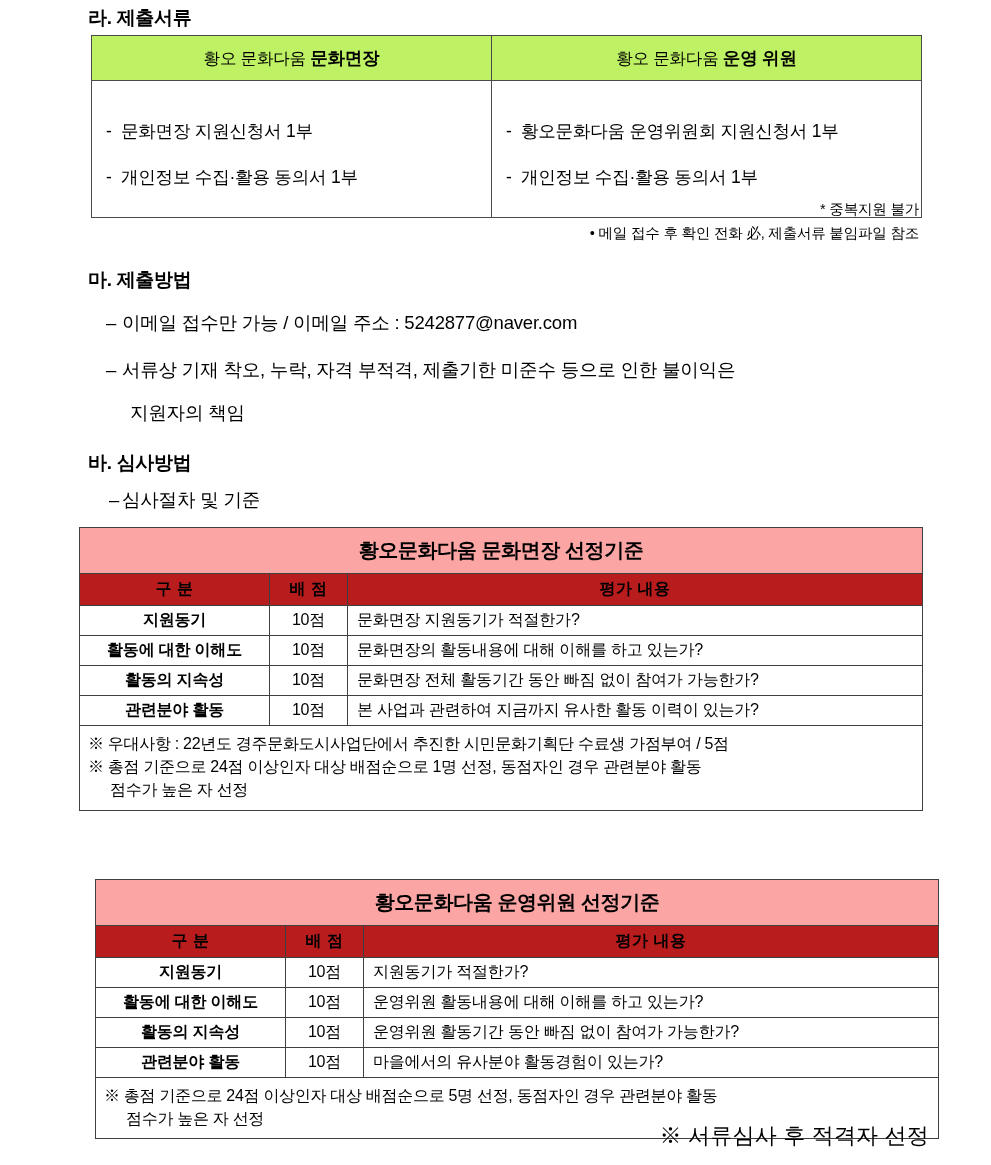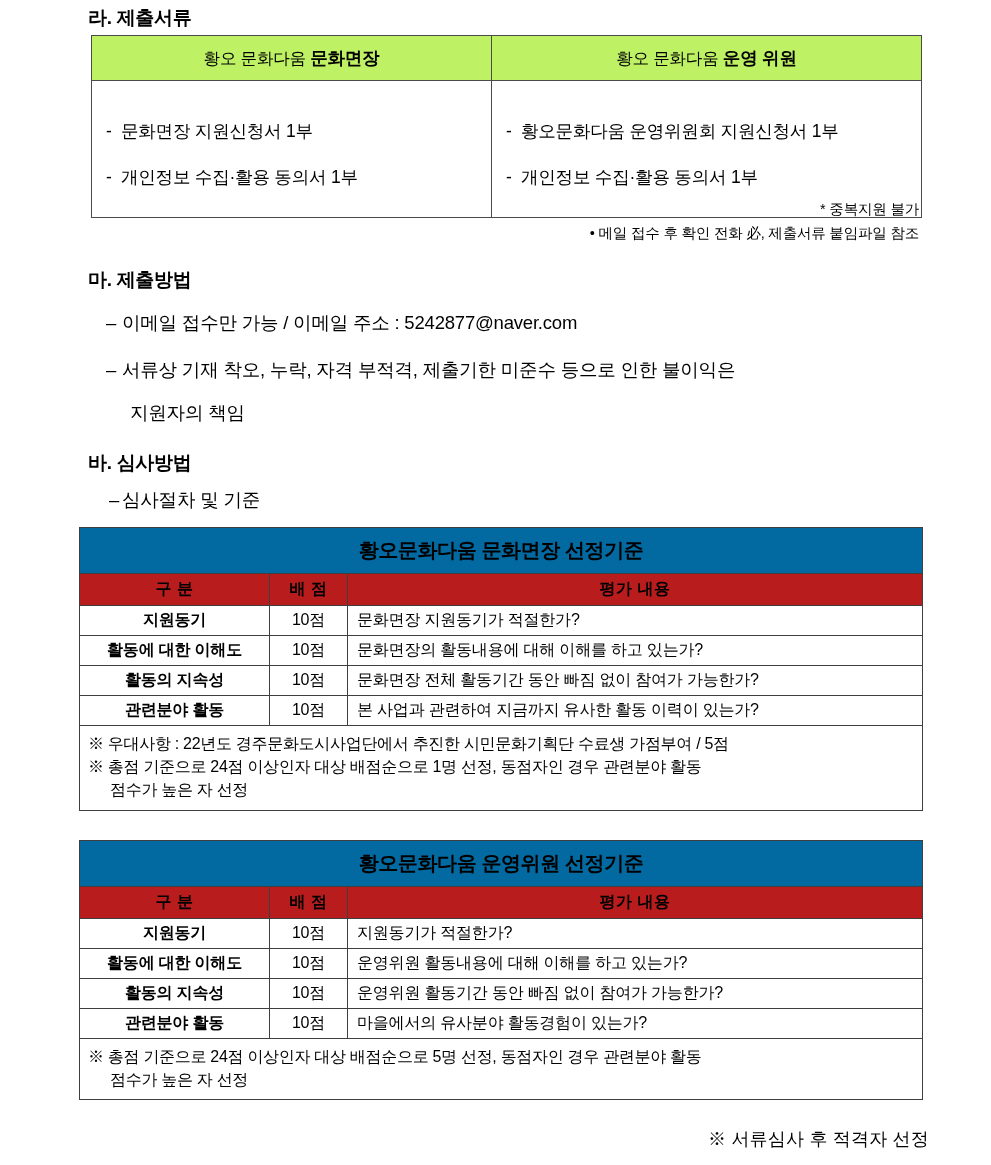--- a/index.html
+++ b/index.html
@@ -94,21 +94,21 @@
     table-layout: fixed;
     position: absolute;
     left: 79px;
     width: 843px;
   }
   table.eval td {
     border: 1px solid #3f3f3f;
     padding: 0;
   }
   table.eval tr.title td {
-    background: #0369a1;
+    background: #fca5a5;
     height: 45px;
     text-align: center;
     font-size: 20px;
     font-weight: bold;
     letter-spacing: -0.4px;
   }
   table.eval tr.colhead td {
     background: #b91c1c;
     height: 31px;
     text-align: center;
@@ -135,21 +135,21 @@
   }
   table.eval tr.notes .indent {
     padding-left: 22px;
     white-space: nowrap;
   }
 
   .bottom-note {
     position: absolute;
     right: 62px;
     bottom: 14px;
-    font-size: 18px;
+    font-size: 22px;
     letter-spacing: 0.2px;
   }
 </style>
 </head>
 <body>
 
 <div class="page">
 
   <div class="sec-head" style="position:absolute; left:88px; top:5px;">라. 제출서류</div>
 
@@ -237,21 +237,21 @@
     <tr class="notes">
       <td colspan="3">
         <div class="n">※ 우대사항 : 22년도 경주문화도시사업단에서 추진한 시민문화기획단 수료생 가점부여 / 5점</div>
         <div class="n">※ 총점 기준으로 24점 이상인자 대상 배점순으로 1명 선정, 동점자인 경우 관련분야 활동</div>
         <div class="n indent">점수가 높은 자 선정</div>
       </td>
     </tr>
   </tbody>
     </table>
 
-  <table class="eval" style="top:840px;">
+  <table class="eval" style="top:879px;margin-left:16px;">
     <colgroup>
         <col style="width:190px">
         <col style="width:78px">
         <col style="width:575px">
       </colgroup>
     <tbody>
         <tr class="title">
       <td colspan="3">황오문화다움 운영위원 선정기준</td>
     </tr>
     <tr class="colhead">

